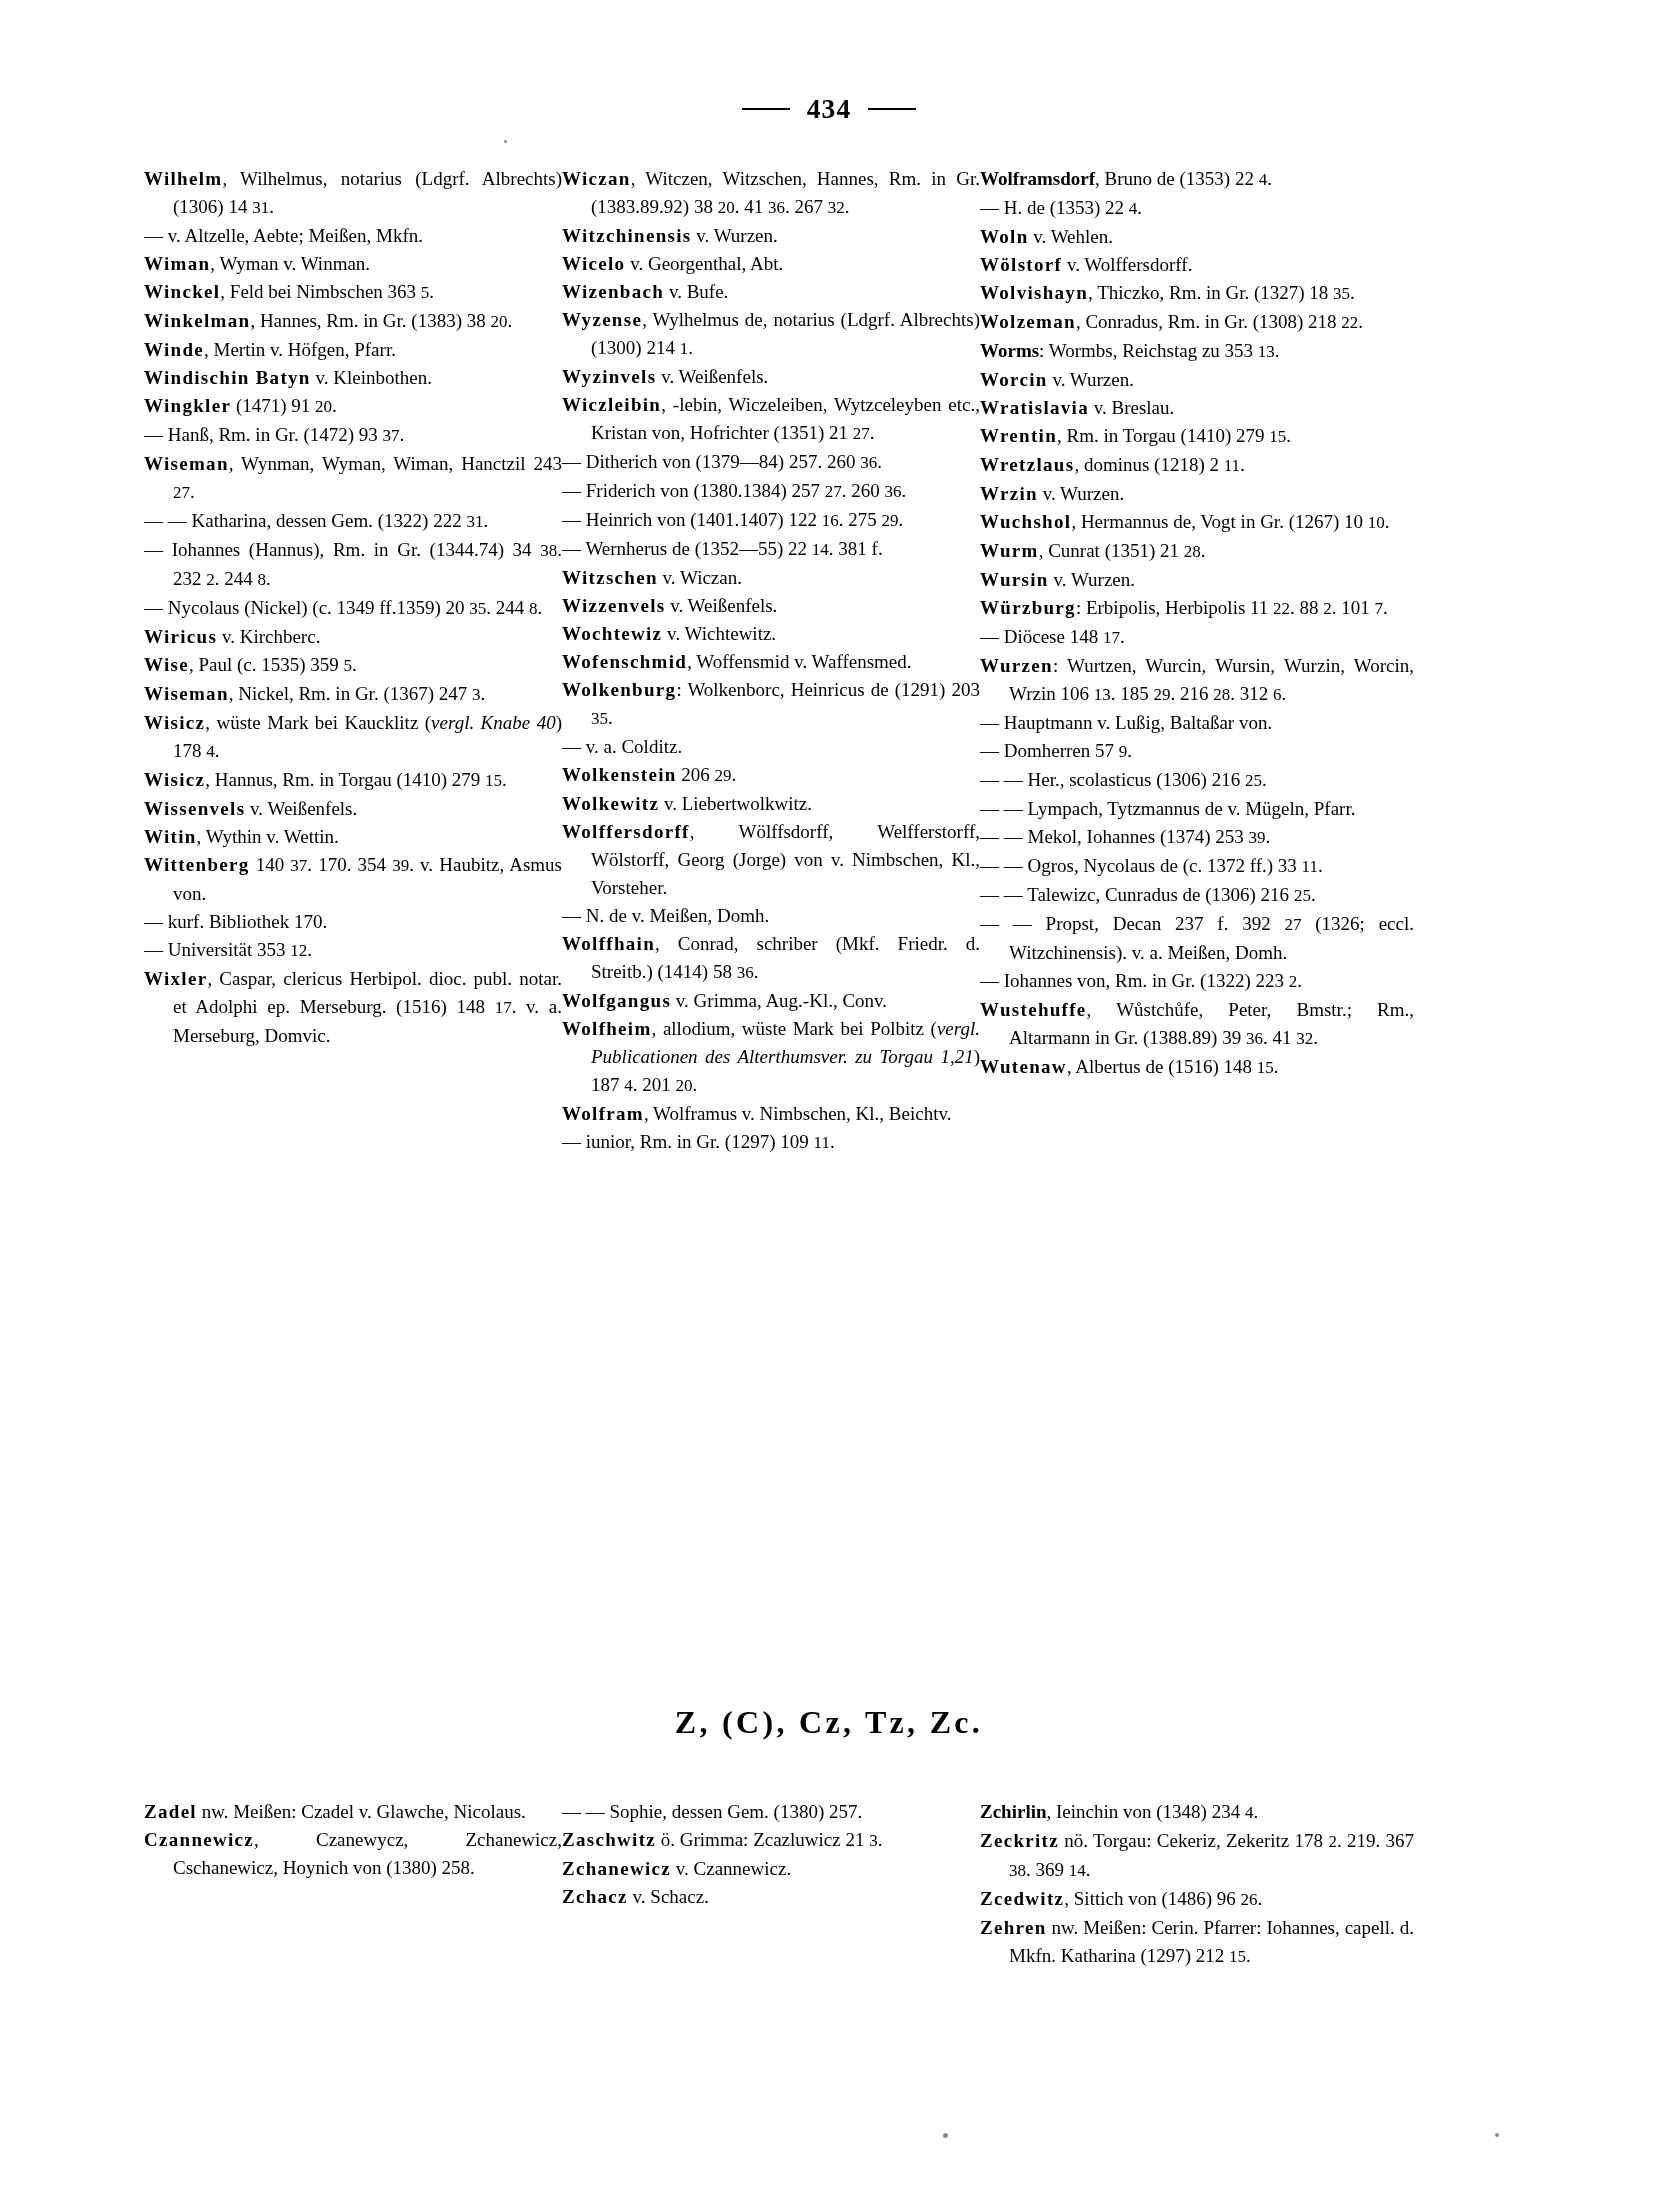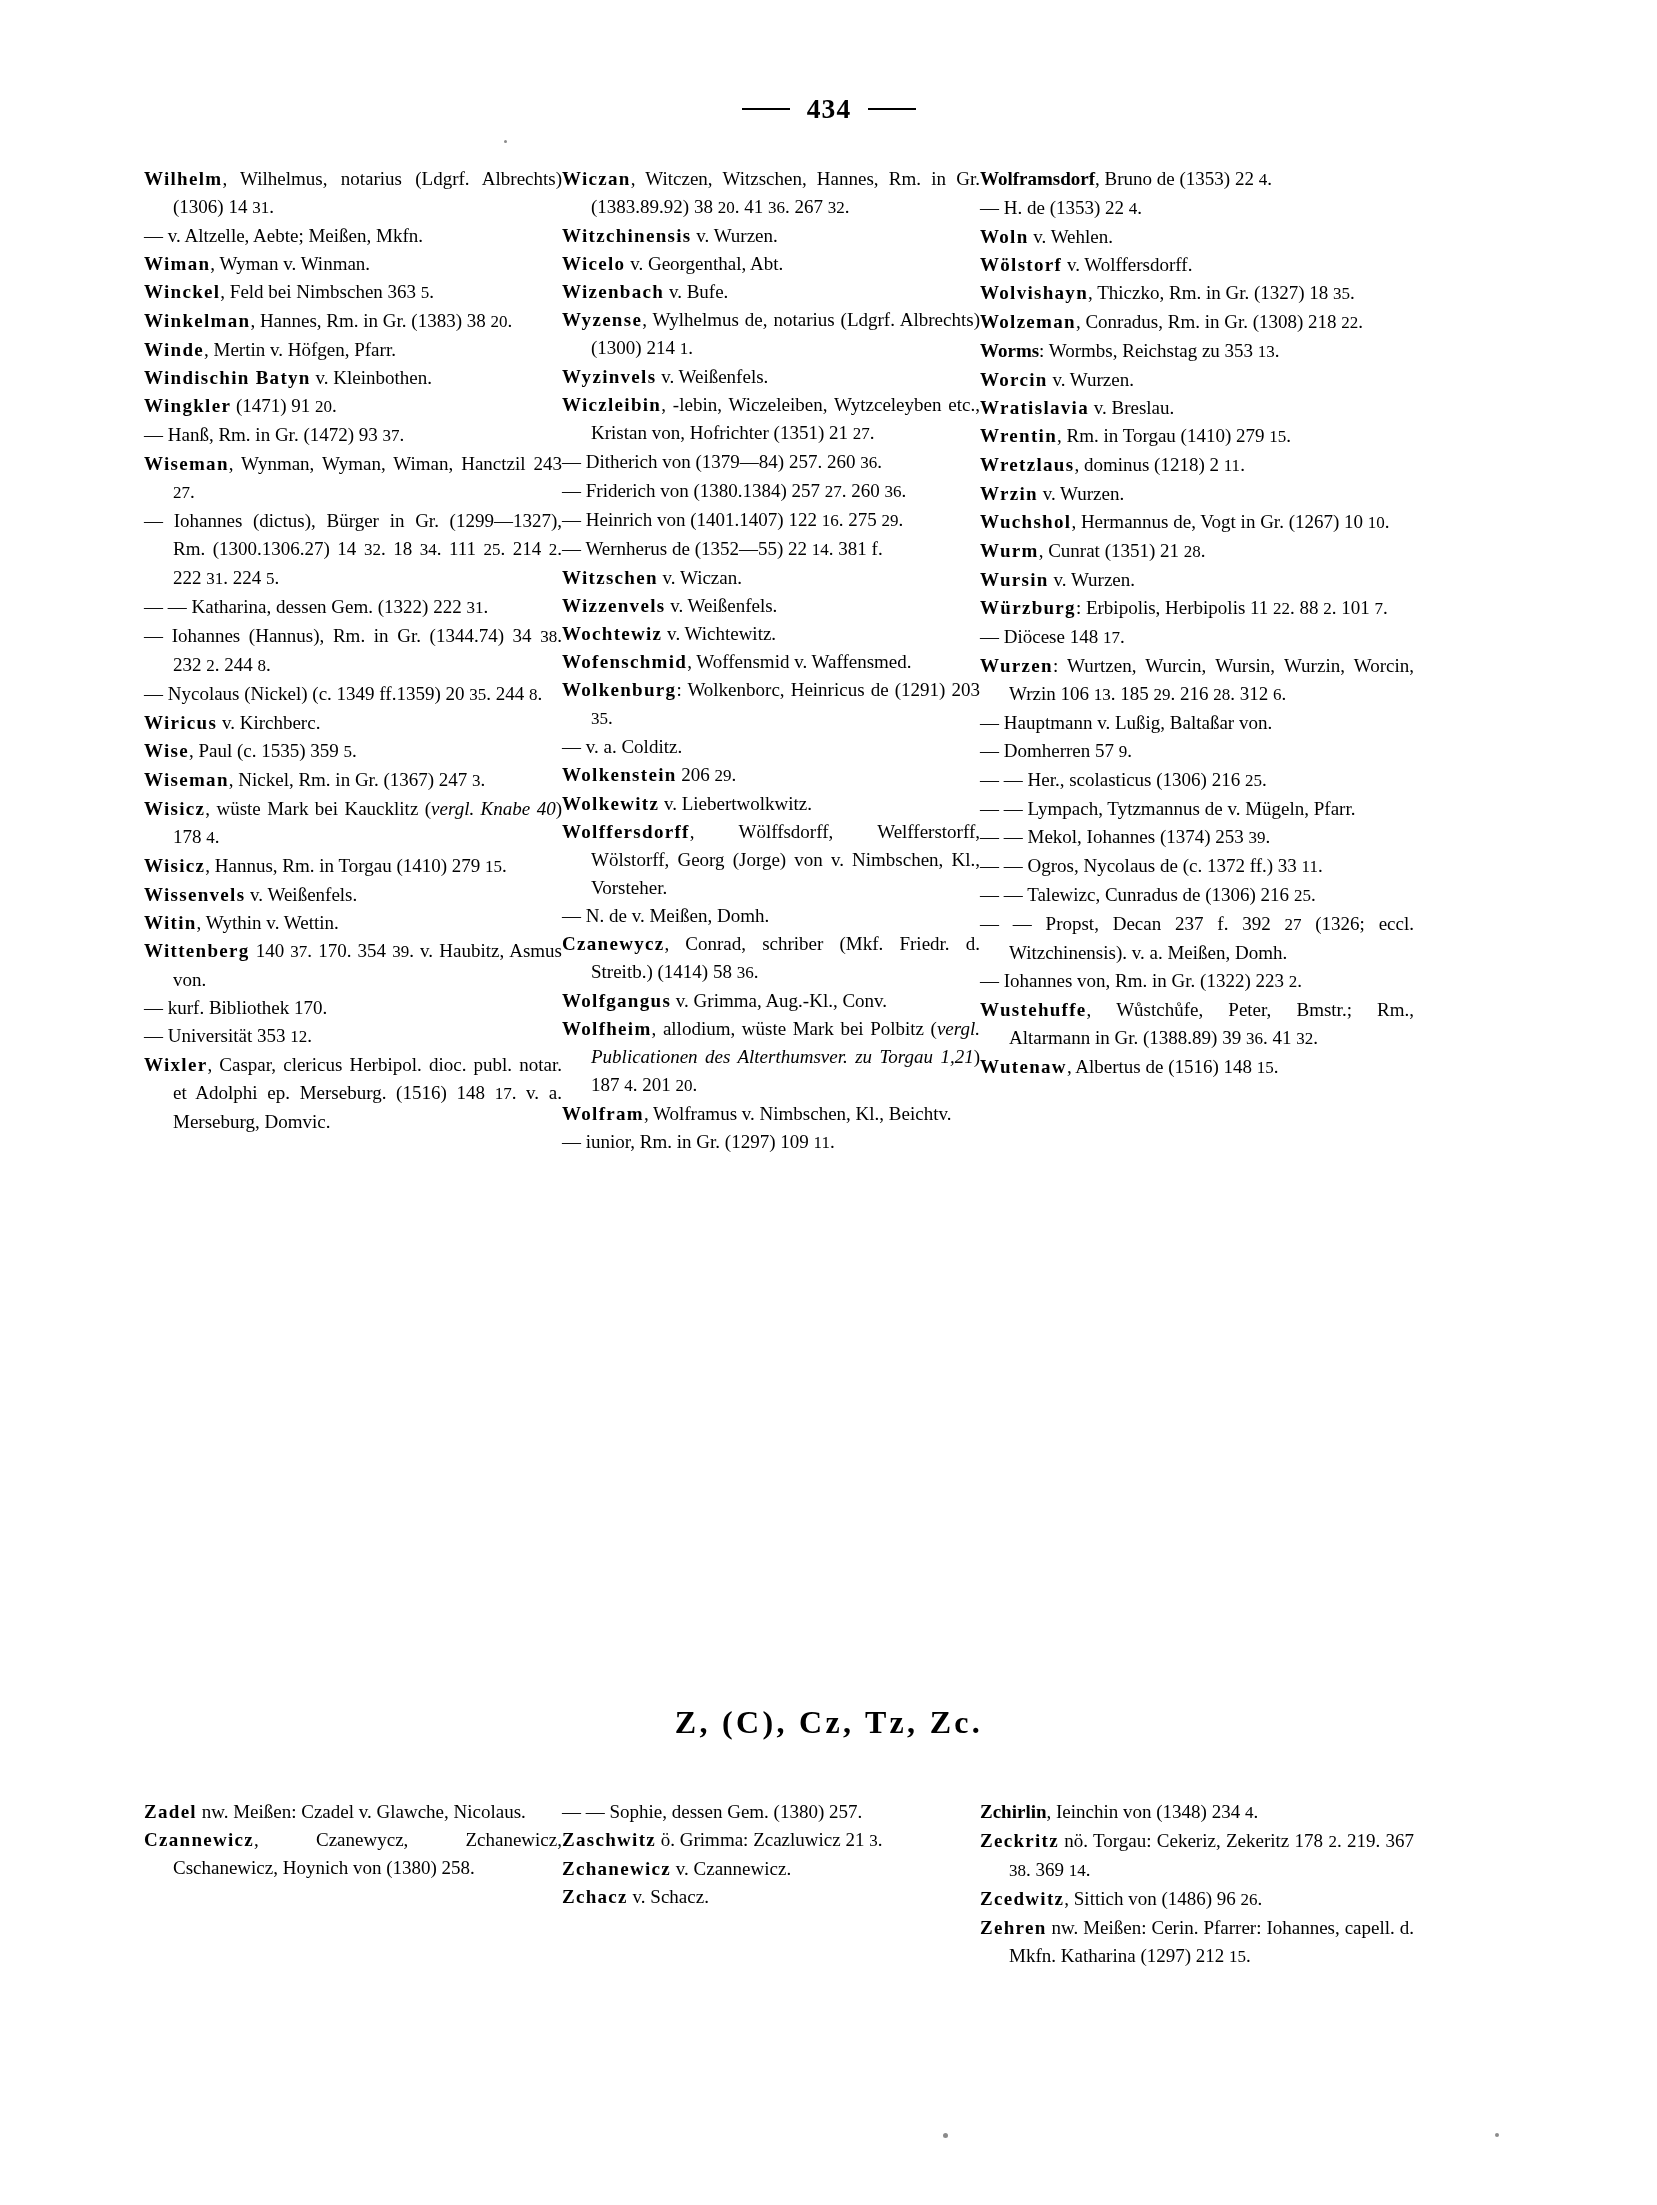--- a/index.html
+++ b/index.html
@@ -126,21 +126,20 @@
         <p class="entry"><span class="hw">Wilhelm</span>, Wilhelmus, notarius (Ldgrf. Albrechts) (1306) 14 <span class="sub">31</span>.</p>
         <p class="entry">— v. Altzelle, Aebte; Meißen, Mkfn.</p>
         <p class="entry"><span class="hw">Wiman</span>, Wyman v. Winman.</p>
         <p class="entry"><span class="hw">Winckel</span>, Feld bei Nimbschen 363 <span class="sub">5</span>.</p>
         <p class="entry"><span class="hw">Winkelman</span>, Hannes, Rm. in Gr. (1383) 38 <span class="sub">20</span>.</p>
         <p class="entry"><span class="hw">Winde</span>, Mertin v. Höfgen, Pfarr.</p>
         <p class="entry"><span class="hw">Windischin Batyn</span> v. Kleinbothen.</p>
         <p class="entry"><span class="hw">Wingkler</span> (1471) 91 <span class="sub">20</span>.</p>
         <p class="entry">— Hanß, Rm. in Gr. (1472) 93 <span class="sub">37</span>.</p>
         <p class="entry"><span class="hw">Wiseman</span>, Wynman, Wyman, Wiman, Hanctzil 243 <span class="sub">27</span>.</p>
-        <p class="entry">— Iohannes (dictus), Bürger in Gr. (1299—1327), Rm. (1300.1306.27) 14 <span class="sub">32</span>. 18 <span class="sub">34</span>. 111 <span class="sub">25</span>. 214 <span class="sub">2</span>. 222 <span class="sub">31</span>. 224 <span class="sub">5</span>.</p>
         <p class="entry">— — Katharina, dessen Gem. (1322) 222 <span class="sub">31</span>.</p>
         <p class="entry">— Iohannes (Hannus), Rm. in Gr. (1344.74) 34 <span class="sub">38</span>. 232 <span class="sub">2</span>. 244 <span class="sub">8</span>.</p>
         <p class="entry">— Nycolaus (Nickel) (c. 1349 ff.1359) 20 <span class="sub">35</span>. 244 <span class="sub">8</span>.</p>
         <p class="entry"><span class="hw">Wiricus</span> v. Kirchberc.</p>
         <p class="entry"><span class="hw">Wise</span>, Paul (c. 1535) 359 <span class="sub">5</span>.</p>
         <p class="entry"><span class="hw">Wiseman</span>, Nickel, Rm. in Gr. (1367) 247 <span class="sub">3</span>.</p>
         <p class="entry"><span class="hw">Wisicz</span>, wüste Mark bei Kaucklitz (<span class="it">vergl. Knabe 40</span>) 178 <span class="sub">4</span>.</p>
         <p class="entry"><span class="hw">Wisicz</span>, Hannus, Rm. in Torgau (1410) 279 <span class="sub">15</span>.</p>
         <p class="entry"><span class="hw">Wissenvels</span> v. Weißenfels.</p>
         <p class="entry"><span class="hw">Witin</span>, Wythin v. Wettin.</p>
@@ -164,21 +163,21 @@
         <p class="entry"><span class="hw">Witzschen</span> v. Wiczan.</p>
         <p class="entry"><span class="hw">Wizzenvels</span> v. Weißenfels.</p>
         <p class="entry"><span class="hw">Wochtewiz</span> v. Wichtewitz.</p>
         <p class="entry"><span class="hw">Wofenschmid</span>, Woffensmid v. Waffensmed.</p>
         <p class="entry"><span class="hw">Wolkenburg</span>: Wolkenborc, Heinricus de (1291) 203 <span class="sub">35</span>.</p>
         <p class="entry">— v. a. Colditz.</p>
         <p class="entry"><span class="hw">Wolkenstein</span> 206 <span class="sub">29</span>.</p>
         <p class="entry"><span class="hw">Wolkewitz</span> v. Liebertwolkwitz.</p>
         <p class="entry"><span class="hw">Wolffersdorff</span>, Wölffsdorff, Welfferstorff, Wölstorff, Georg (Jorge) von v. Nimbschen, Kl., Vorsteher.</p>
         <p class="entry">— N. de v. Meißen, Domh.</p>
-        <p class="entry"><span class="hw">Czanewycz</span>, Conrad, schriber (Mkf. Friedr. d. Streitb.) (1414) 58 <span class="sub">36</span>.</p>
+        <p class="entry"><span class="hw">Wolffhain</span>, Conrad, schriber (Mkf. Friedr. d. Streitb.) (1414) 58 <span class="sub">36</span>.</p>
         <p class="entry"><span class="hw">Wolfgangus</span> v. Grimma, Aug.-Kl., Conv.</p>
         <p class="entry"><span class="hw">Wolfheim</span>, allodium, wüste Mark bei Polbitz (<span class="it">vergl. Publicationen des Alterthumsver. zu Torgau 1,21</span>) 187 <span class="sub">4</span>. 201 <span class="sub">20</span>.</p>
         <p class="entry"><span class="hw">Wolfram</span>, Wolframus v. Nimbschen, Kl., Beichtv.</p>
         <p class="entry">— iunior, Rm. in Gr. (1297) 109 <span class="sub">11</span>.</p>
       </div>
     <div class="col right">
         <p class="entry"><span class="hwt">Wolframsdorf</span>, Bruno de (1353) 22 <span class="sub">4</span>.</p>
         <p class="entry">— H. de (1353) 22 <span class="sub">4</span>.</p>
         <p class="entry"><span class="hw">Woln</span> v. Wehlen.</p>
         <p class="entry"><span class="hw">Wölstorf</span> v. Wolffersdorff.</p>

